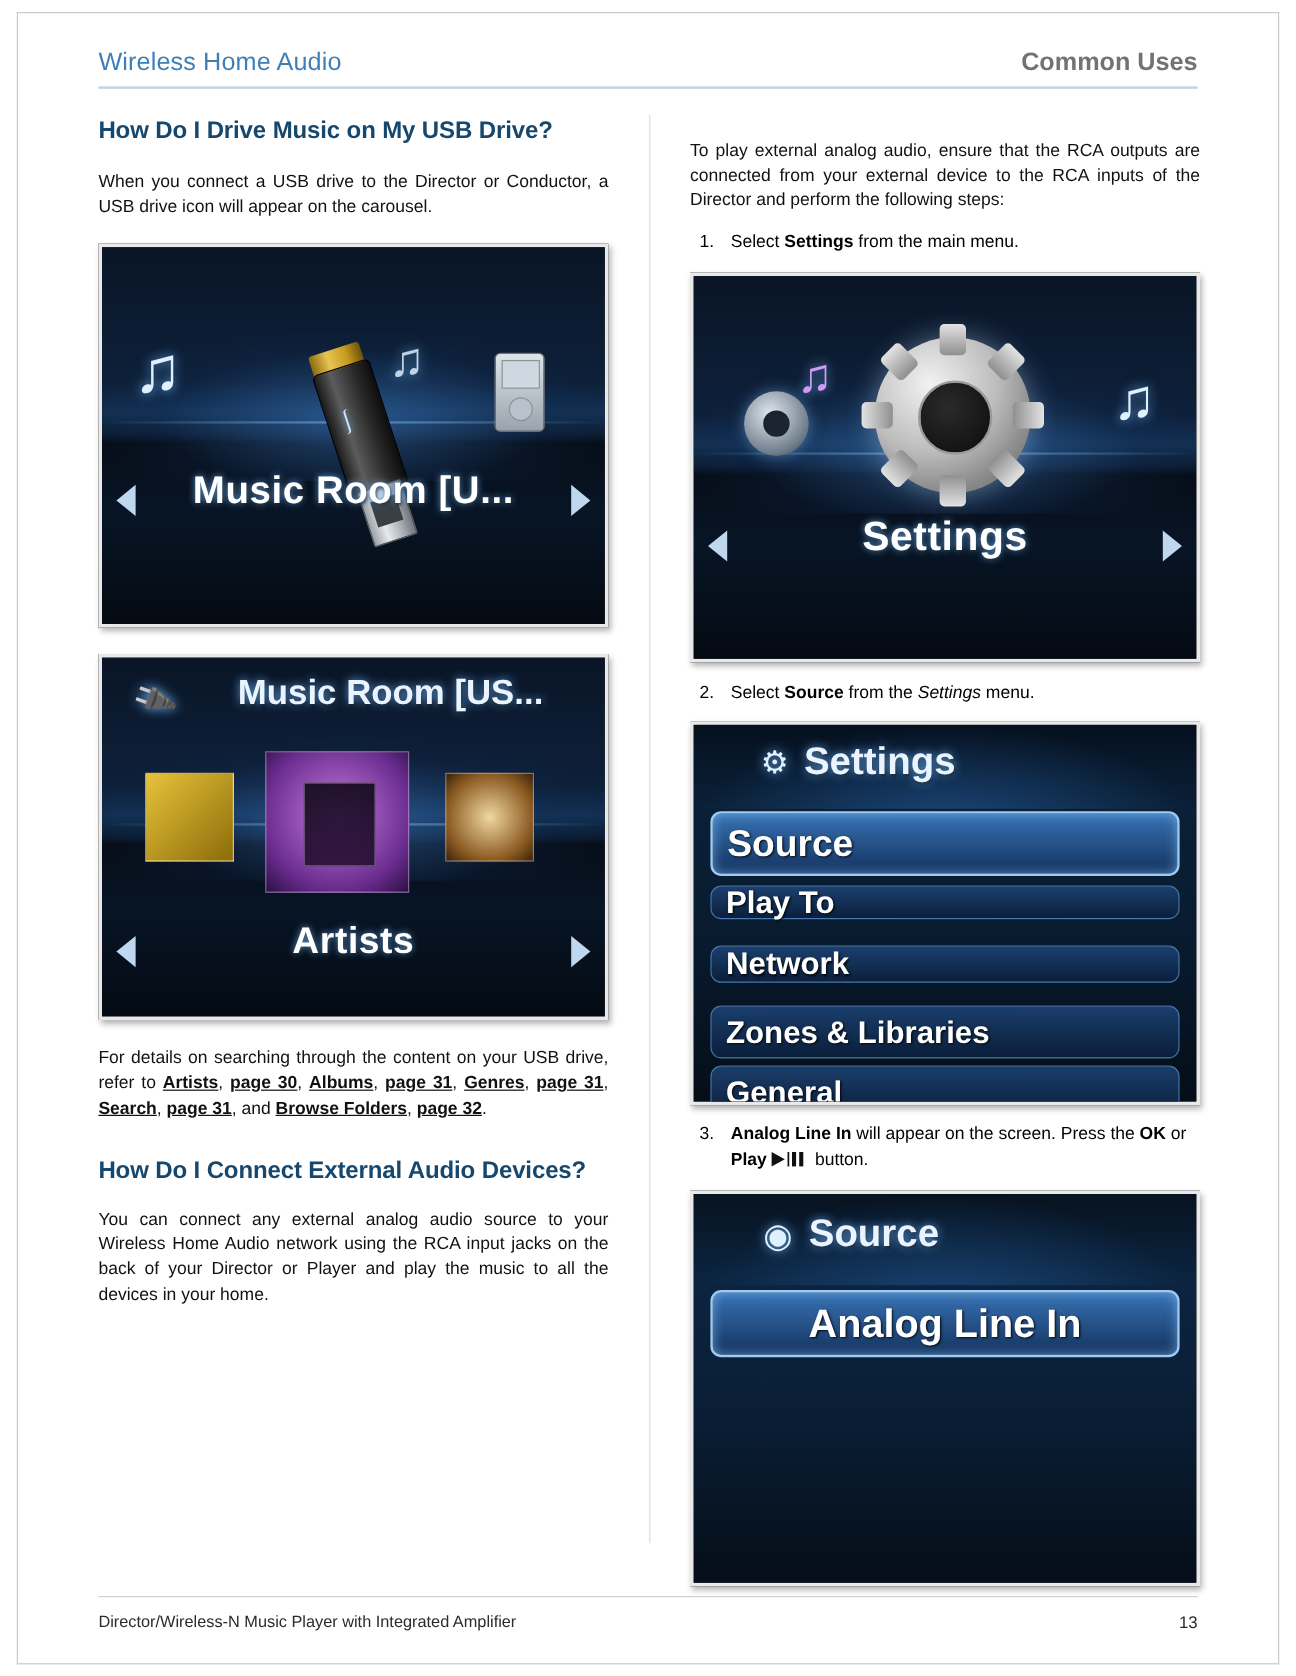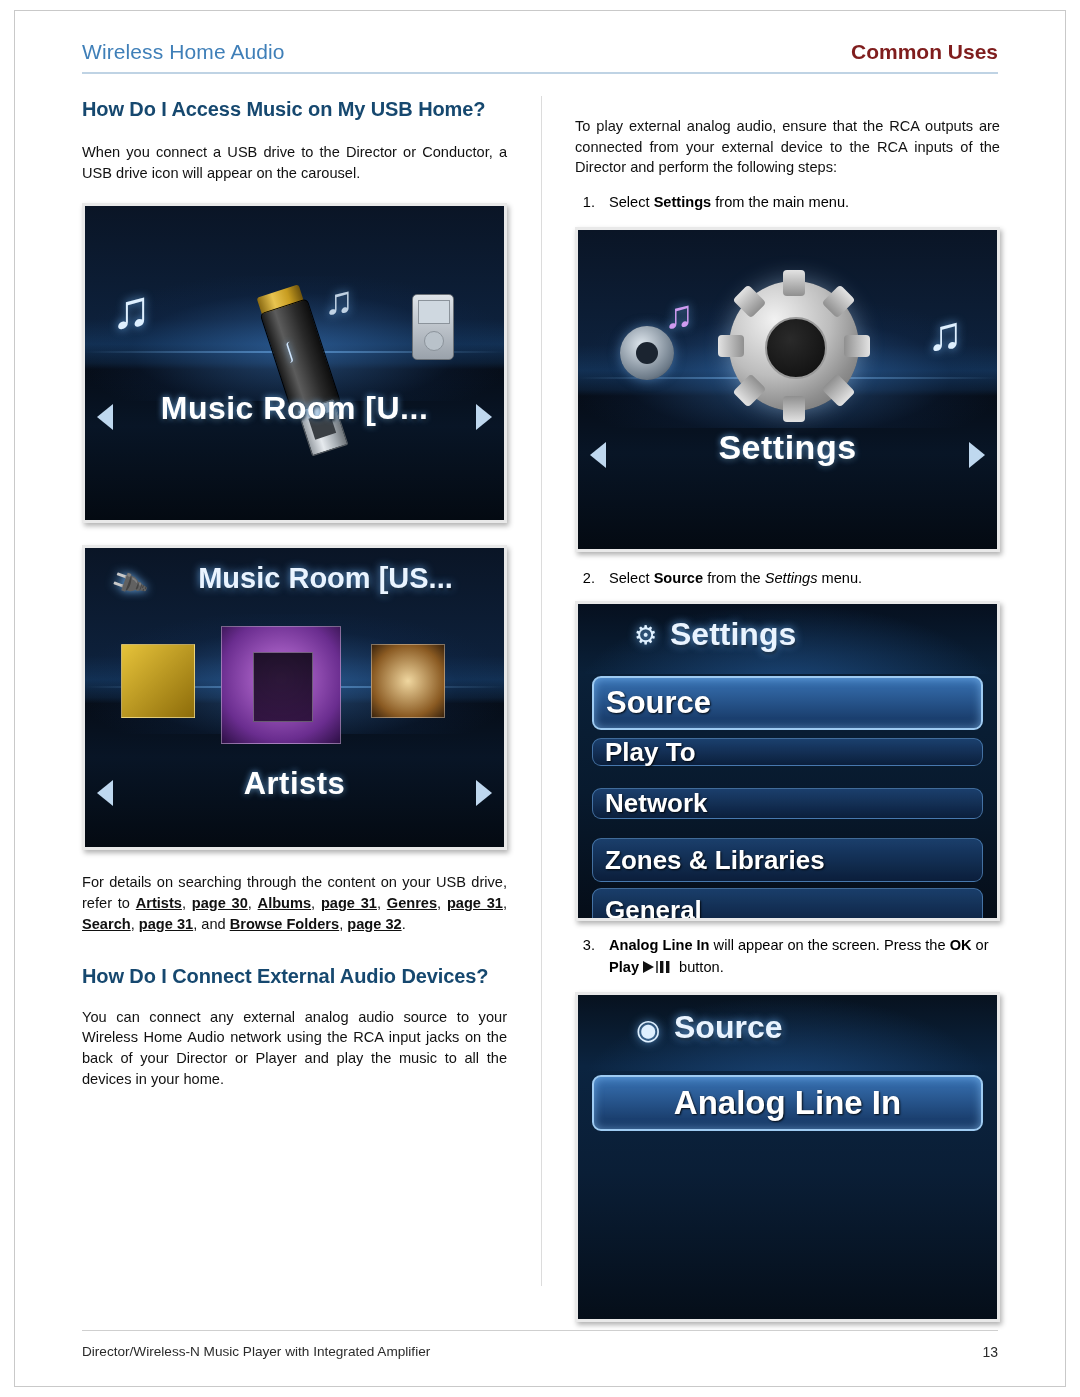--- a/index.html
+++ b/index.html
@@ -61,21 +61,21 @@
     font-size: 21px;
     color: #3f7fb8;
     font-family: "Liberation Sans", sans-serif;
     letter-spacing: 0.1px;
     white-space: nowrap;
   }
   .header-right {
     position: absolute;
     right: 0; top: 0;
     font-size: 21px;
-    color: #7f1d1d;
+    color: #737373;
     font-weight: bold;
     white-space: nowrap;
   }
   .header-rule {
     position: absolute;
     left: 0; top: 32px;
     width: 916px;
     height: 2px;
     background: #bfd3e4;
   }
@@ -389,21 +389,21 @@
   <div class="header">
     <div class="header-left">Wireless Home Audio</div>
     <div class="header-right">Common Uses</div>
     <div class="header-rule"></div>
   </div>
 
   <div class="col-divider"></div>
 
   <div class="col-left">
 
-    <h2 class="section-title">How Do I Access Music on My USB Home?</h2>
+    <h2 class="section-title">How Do I Drive Music on My USB Drive?</h2>
 
     <p class="body">When you connect a USB drive to the Director or Conductor, a USB drive icon will appear on the carousel.</p>
 
     <div class="shot" style="width:425px;height:320px;margin:20px 0 22px 0;">
       <div class="shot-inner">
         <div class="bg-carousel"></div>
         <div class="glow-band"></div>
 
         <div class="note-icon" style="left:26px;top:72px;font-size:54px;">♫</div>
         <div class="note-icon" style="right:150px;top:72px;font-size:40px;opacity:.85;">♫</div>

